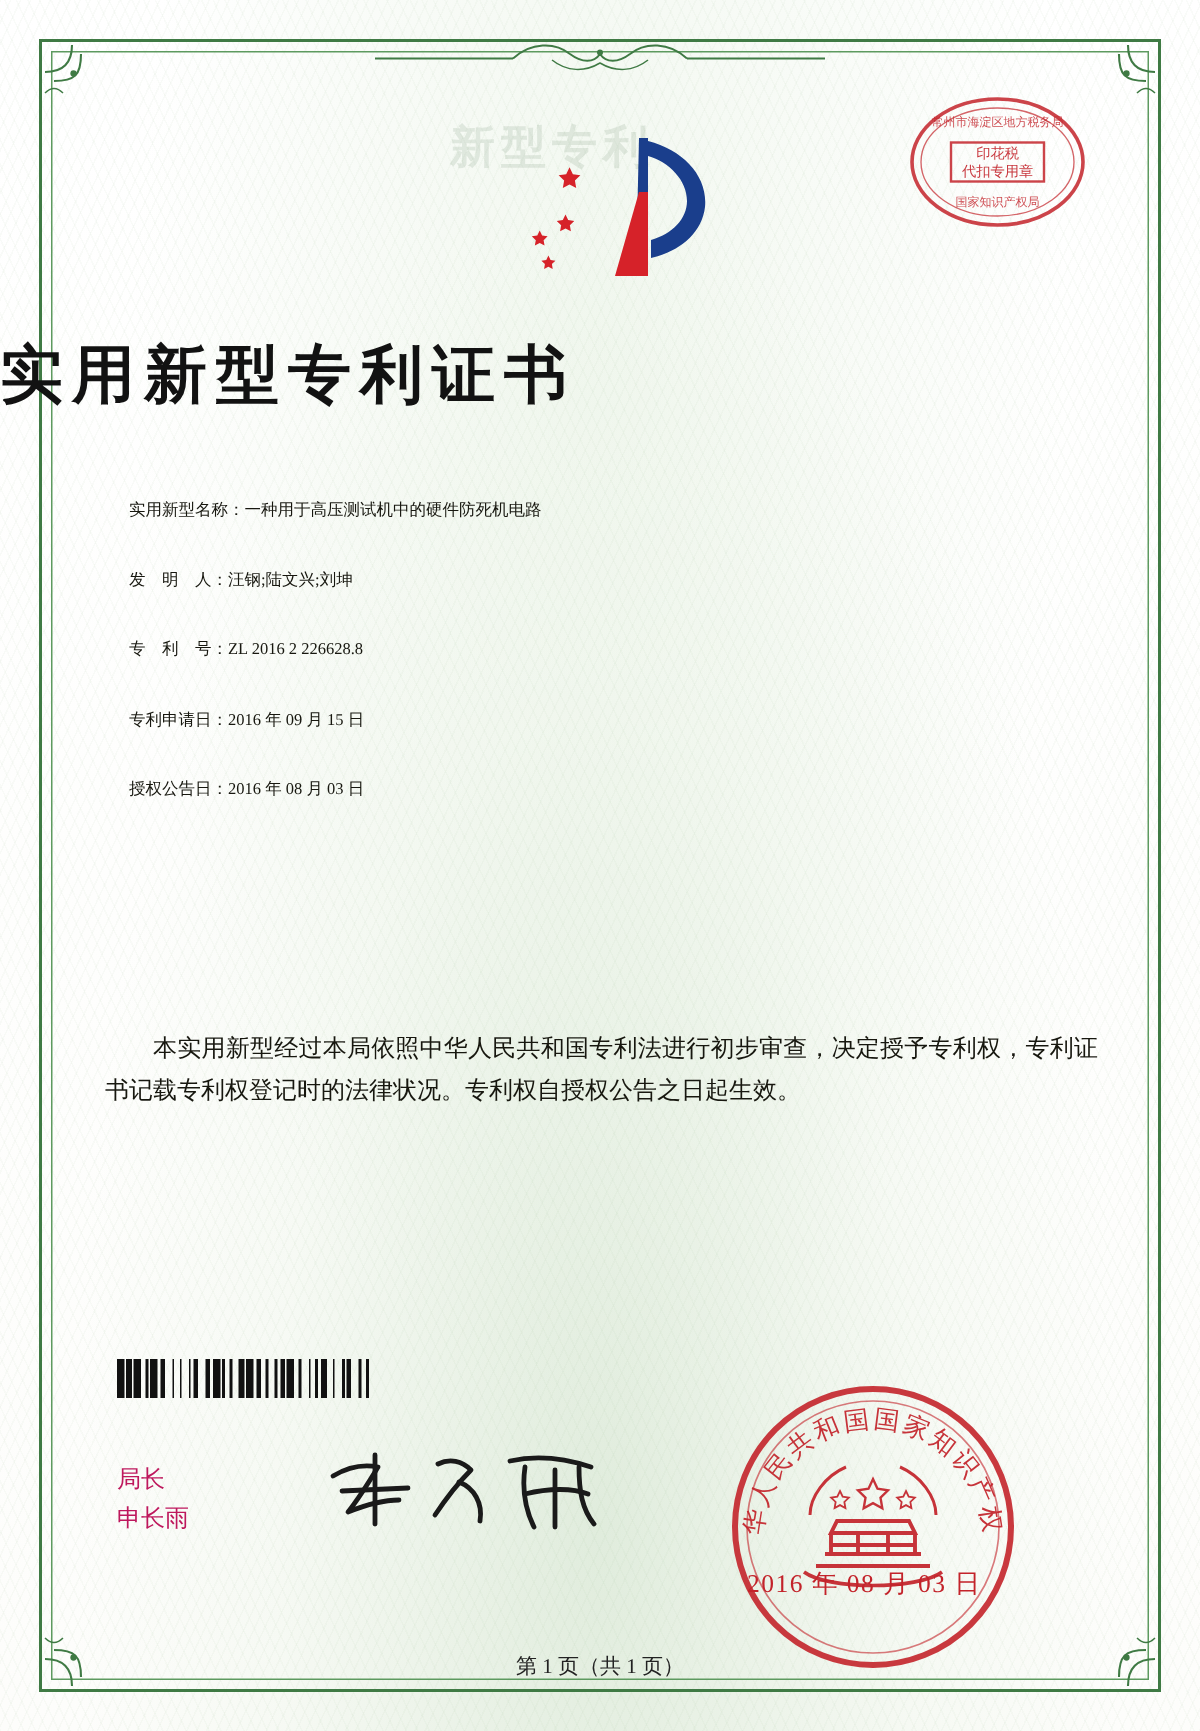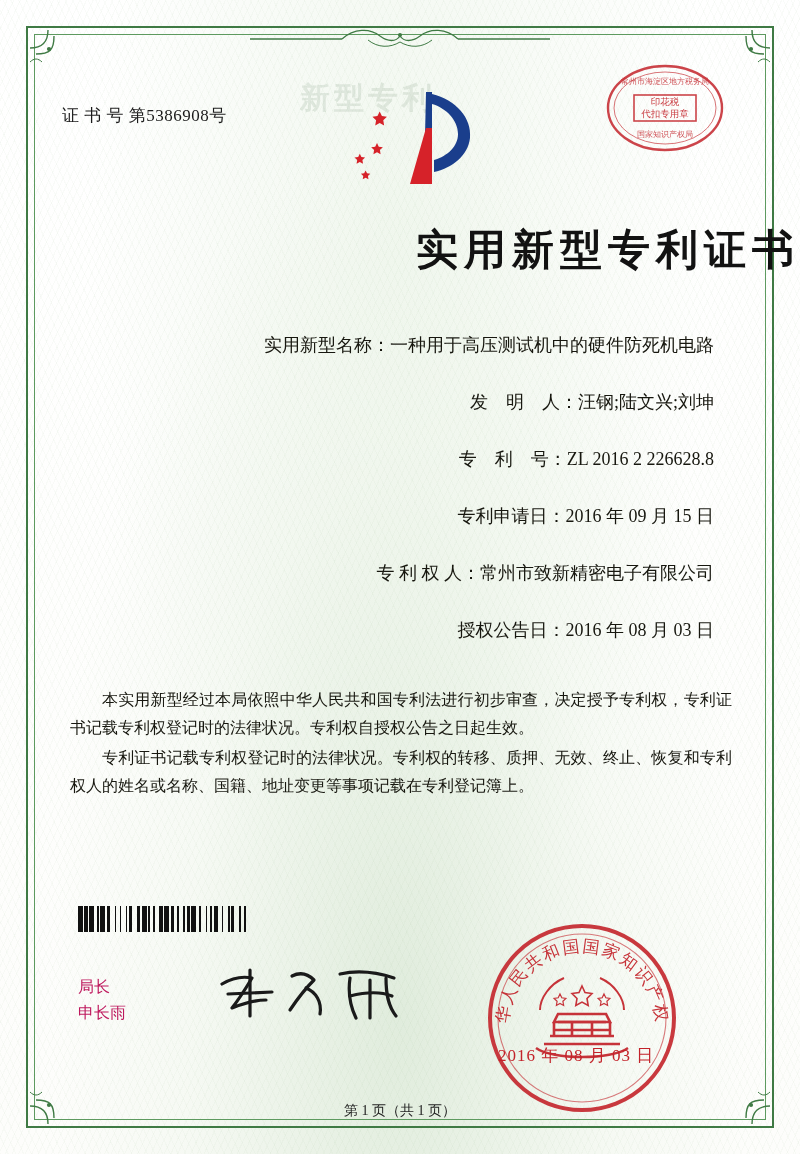--- a/index.html
+++ b/index.html
@@ -108,38 +108,36 @@
     top: 62px;
     width: 122px;
     height: 92px;
   }
   .stamp-oval svg { display:block; width:100%; height:100%; }
 
   .title {
     position: absolute;
     left: 0; right: 0;
     top: 222px;
-    text-align: right;
+    text-align: left;
     font-size: 42px;
     font-weight: bold;
     letter-spacing: 6px;
     color: #121212;
     font-family: "DejaVu Serif", "Liberation Serif", serif;
-    padding-left: 28px;
   }
 
   
   .fields {
     position: absolute;
-    left: 54px;
+    left: 86px;
     top: 332px;
     width: 660px;
-    font-size: 18px;
+    font-size: 11px;
     color: #17170f;
-    text-align: right;
   }
   .field-row {
     margin-bottom: 30px;
     line-height: 1.5;
     white-space: nowrap;
   }
   .field-label {
     display: inline-block;
   }
   .field-value {
@@ -268,21 +266,20 @@
   <div class="top-ornament">
     <svg viewBox="0 0 300 26" fill="none" stroke="currentColor" stroke-width="1.3">
       <path d="M0 13 H92"></path>
       <path d="M208 13 H300"></path>
       <path d="M92 13 C104 2 120 2 130 10 C138 16 146 16 150 10 C154 16 162 16 170 10 C180 2 196 2 208 13"></path>
       <path d="M118 14 C128 22 140 22 150 16 C160 22 172 22 182 14" stroke-width="1"></path>
       <circle cx="150" cy="9" r="2" fill="currentColor" stroke="none"></circle>
     </svg>
   </div>
 
-  <div class="cert-no">证 书 号 第5386908号</div>
 
   <div class="watermark">新型专利</div>
 
   <div class="logo">
     <svg viewBox="0 0 140 105">
       <path d="M86 4 L92 4 L92 92 L84 92 Z" fill="#1a3e8c"></path>
       <path d="M92 6 C116 12 132 30 130 50 C128 68 112 80 94 84 L94 72 C108 68 118 58 118 46 C118 32 106 20 92 16 Z" fill="#1a3e8c"></path>
       <path d="M70 96 L86 40 L92 40 L92 96 Z" fill="#d62229"></path>
       <g fill="#d62229">
         <path d="M46 28 l3.6 7.3 8.1 1.2 -5.9 5.7 1.4 8.1 -7.2 -3.8 -7.2 3.8 1.4 -8.1 -5.9 -5.7 8.1 -1.2 z" transform="scale(0.62) translate(18,10)"></path>
@@ -314,30 +311,26 @@
     <div class="field-row">
       <span class="field-label">发　明　人：</span><span class="field-value">汪钢;陆文兴;刘坤</span>
     </div>
     <div class="field-row">
       <span class="field-label">专　利　号：</span><span class="field-value">ZL 2016 2 226628.8</span>
     </div>
     <div class="field-row">
       <span class="field-label">专利申请日：</span><span class="field-value">2016 年 09 月 15 日</span>
     </div>
     <div class="field-row">
-      <span class="field-label">专 利 权 人：</span><span class="field-value">常州市致新精密电子有限公司</span>
-    </div>
-    <div class="field-row">
       <span class="field-label">授权公告日：</span><span class="field-value">2016 年 08 月 03 日</span>
     </div>
   </div>
 
   <div class="body-text">
     <p>本实用新型经过本局依照中华人民共和国专利法进行初步审查，决定授予专利权，专利证书记载专利权登记时的法律状况。专利权自授权公告之日起生效。</p>
-    <p>专利证书记载专利权登记时的法律状况。专利权的转移、质押、无效、终止、恢复和专利权人的姓名或名称、国籍、地址变更等事项记载在专利登记簿上。</p>
   </div>
 
   <div class="barcode" id="barcode">
       <i style="width: 4.8px; background: rgb(17, 17, 17);"></i>
       <i style="width: 1.6px; background: transparent;"></i>
       <i style="width: 3.2px; background: rgb(17, 17, 17);"></i>
       <i style="width: 1.6px; background: transparent;"></i>
       <i style="width: 4.8px; background: rgb(17, 17, 17);"></i>
       <i style="width: 3.2px; background: transparent;"></i>
       <i style="width: 1.6px; background: rgb(17, 17, 17);"></i>

